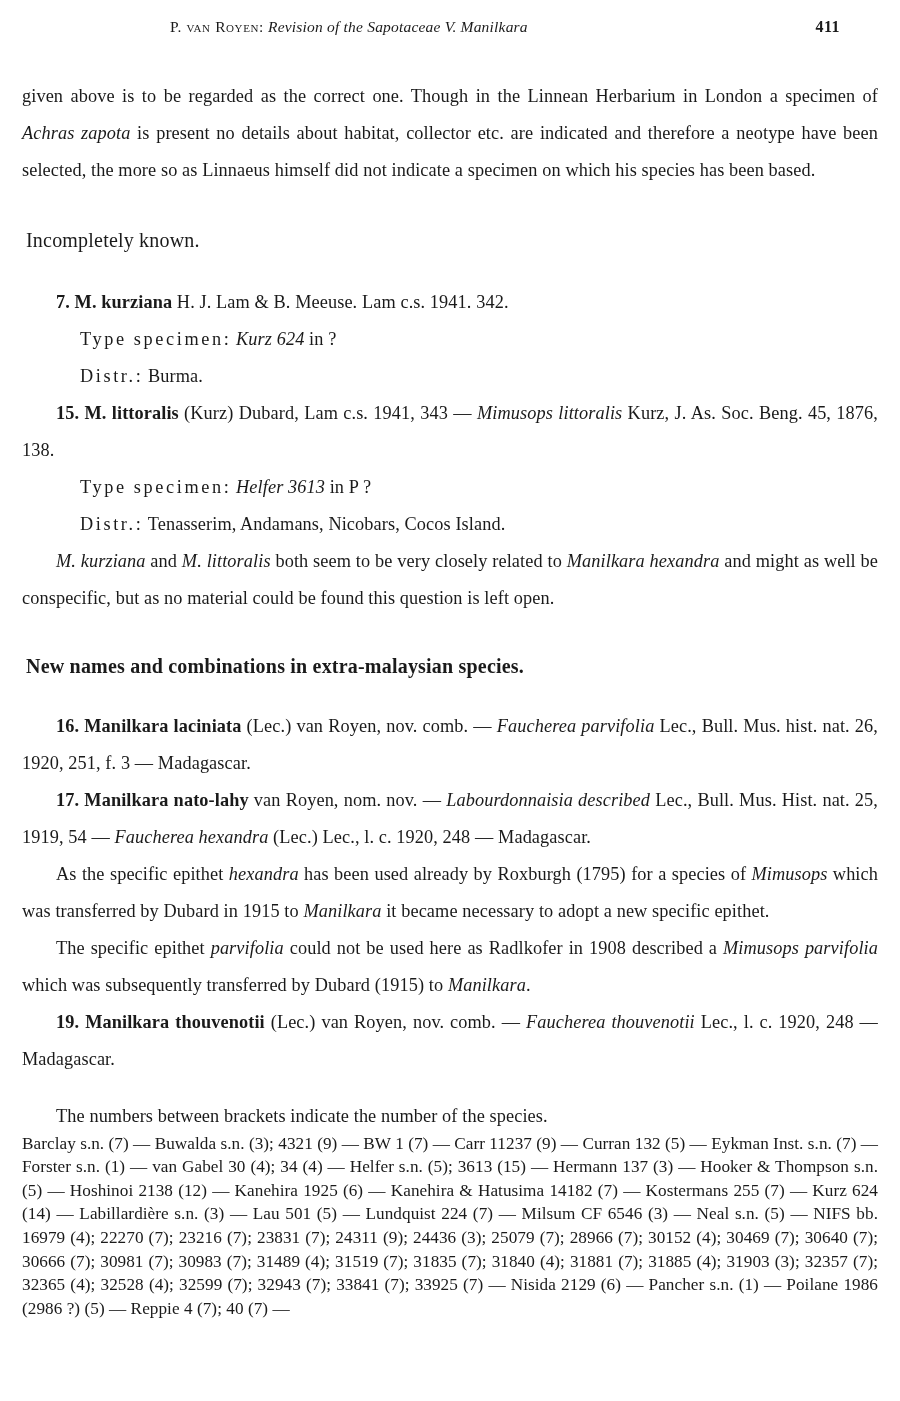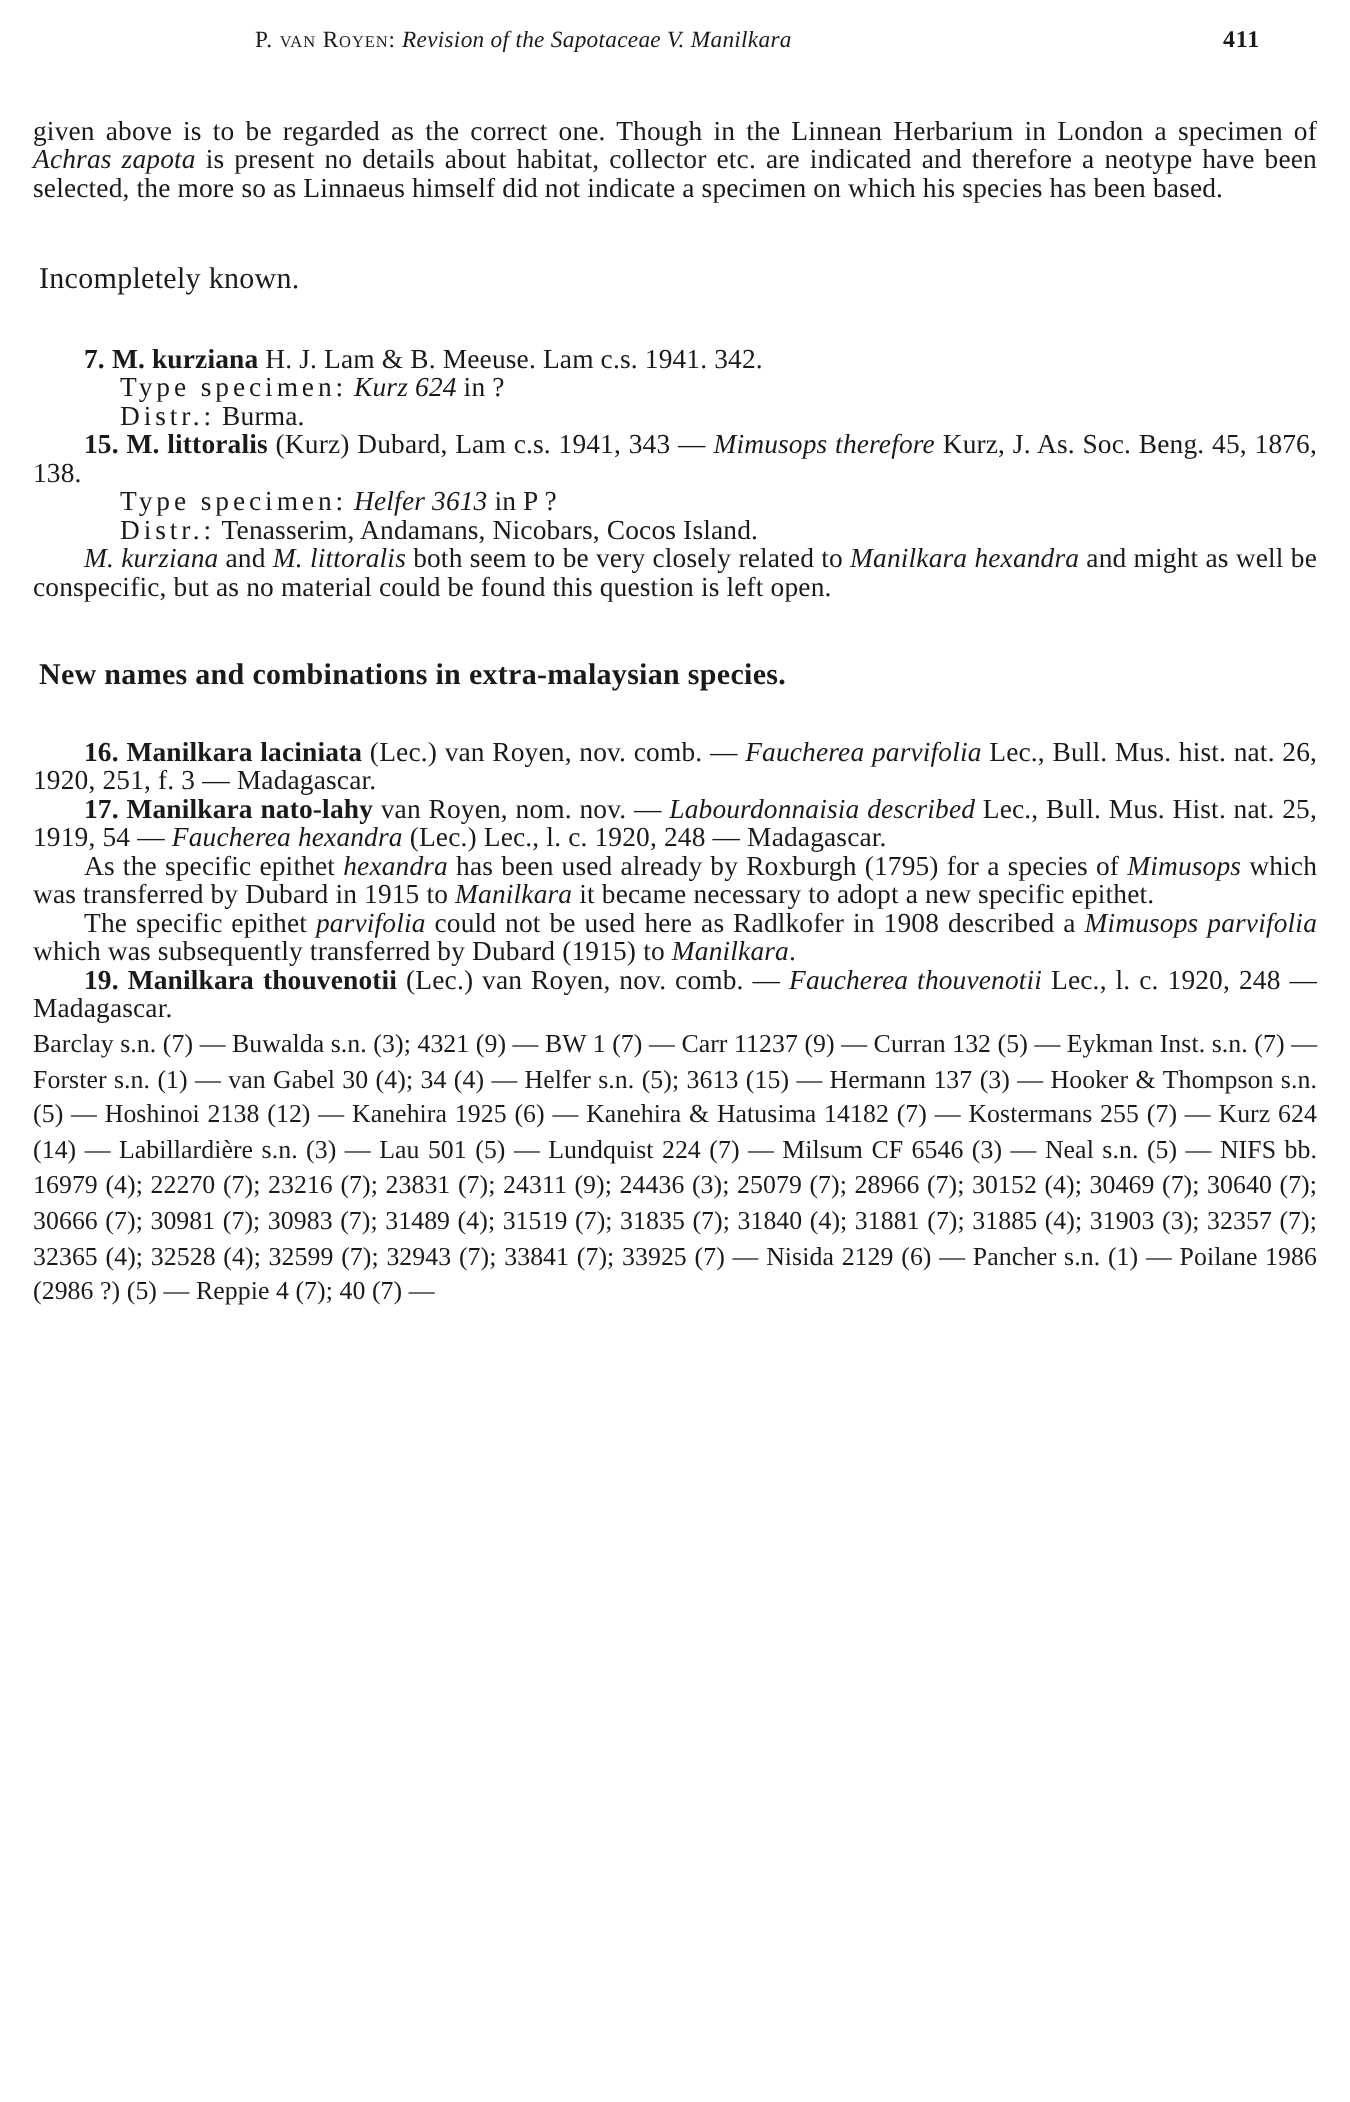--- a/index.html
+++ b/index.html
@@ -54,21 +54,21 @@
   }
   .content {
     position: absolute;
     top: 78px;
     left: 22px;
     width: 856px;
   }
   p {
     margin: 0;
     font-size: 18.3px;
-    line-height: 19px;
+    line-height: 37px;
     text-align: justify;
     letter-spacing: 0.1px;
   }
   .indent {
     text-indent: 34px;
     font-family: Liberation Serif, serif;
   }
   .gap-xl { margin-top: 34px; }
   h2.section {
     font-size: 20px;
@@ -122,21 +122,21 @@
     <p><span>given above is to be regarded as the correct one. Though in the Linnean Herbarium in London a specimen of </span><span class="it">Achras zapota</span><span> is present no details about habitat, collector etc. are indicated and therefore a neotype have been selected, the more so as Linnaeus himself did not indicate a specimen on which his species has been based.</span></p>
 
     <h2 class="section gap-xl" style="margin-top:40px;">Incompletely known.</h2>
 
     <p class="entry" style="margin-top:32px;"><span class="bd">7.</span> <span class="bd">M. kurziana</span><span> H. J. Lam &amp; B. Meeuse. Lam c.s. 1941. 342.</span></p>
 
     <p class="sub"><span class="sp">Type specimen:</span> <span class="it">Kurz 624</span><span> in ?</span></p>
 
     <p class="sub"><span class="sp">Distr.:</span><span> Burma.</span></p>
 
-    <p class="entry"><span class="bd">15.</span> <span class="bd">M. littoralis</span><span> (Kurz) Dubard, Lam c.s. 1941, 343 — </span><span class="it">Mimusops therefore</span><span> Kurz, J. As. Soc. Beng. 45, 1876, 138.</span></p>
+    <p class="entry"><span class="bd">15.</span> <span class="bd">M. littoralis</span><span> (Kurz) Dubard, Lam c.s. 1941, 343 — </span><span class="it">Mimusops littoralis</span><span> Kurz, J. As. Soc. Beng. 45, 1876, 138.</span></p>
 
     <p class="sub"><span class="sp">Type specimen:</span> <span class="it">Helfer 3613</span><span> in P ?</span></p>
 
     <p class="sub"><span class="sp">Distr.:</span><span> Tenasserim, Andamans, Nicobars, Cocos Island.</span></p>
 
     <p class="indent"><span class="it">M. kurziana</span><span> and </span><span class="it">M. littoralis</span><span> both seem to be very closely related to </span><span class="it">Manilkara hexandra</span><span> and might as well be conspecific, but as no material could be found this question is left open.</span></p>
 
     <h2 class="section bold" style="margin-top:38px;">New names and combinations in extra-malaysian species.</h2>
 
     <p class="entry" style="margin-top:30px;"><span class="bd">16.</span> <span class="bd">Manilkara laciniata</span><span> (Lec.) van Royen, nov. comb. — </span><span class="it">Faucherea parvifolia</span><span> Lec., Bull. Mus. hist. nat. 26, 1920, 251, f. 3 — Madagascar.</span></p>
@@ -144,17 +144,18 @@
     <p class="entry"><span class="bd">17.</span> <span class="bd">Manilkara nato-lahy</span><span> van Royen, nom. nov. — </span><span class="it">Labourdonnaisia described</span><span> Lec., Bull. Mus. Hist. nat. 25, 1919, 54 — </span><span class="it">Faucherea hexandra</span><span> (Lec.) Lec., l. c. 1920, 248 — Madagascar.</span></p>
 
     <p class="indent"><span>As the specific epithet </span><span class="it">hexandra</span><span> has been used already by Roxburgh (1795) for a species of </span><span class="it">Mimusops</span><span> which was transferred by Dubard in 1915 to </span><span class="it">Manilkara</span><span> it became necessary to adopt a new specific epithet.</span></p>
 
 
     <p class="indent"><span>The specific epithet </span><span class="it">parvifolia</span><span> could not be used here as Radlkofer in 1908 described a </span><span class="it">Mimusops parvifolia</span><span> which was subsequently transferred by Dubard (1915) to </span><span class="it">Manilkara</span><span>.</span></p>
 
     <p class="entry"><span class="bd">19.</span> <span class="bd">Manilkara thouvenotii</span><span> (Lec.) van Royen, nov. comb. — </span><span class="it">Faucherea thouvenotii</span><span> Lec., l. c. 1920, 248 — Madagascar.</span></p>
 
 
+    <p class="index-intro" style="margin-top:26px;">The numbers between brackets indicate the number of the species.</p>
 
     <p class="index-block" style="margin-top:2px;">Barclay s.n. (7) — Buwalda s.n. (3); 4321 (9) — BW 1 (7) — Carr 11237 (9) — Curran 132 (5) — Eykman Inst. s.n. (7) — Forster s.n. (1) — van Gabel 30 (4); 34 (4) — Helfer s.n. (5); 3613 (15) — Hermann 137 (3) — Hooker &amp; Thompson s.n. (5) — Hoshinoi 2138 (12) — Kanehira 1925 (6) — Kanehira &amp; Hatusima 14182 (7) — Kostermans 255 (7) — Kurz 624 (14) — Labillardière s.n. (3) — Lau 501 (5) — Lundquist 224 (7) — Milsum CF 6546 (3) — Neal s.n. (5) — NIFS bb. 16979 (4); 22270 (7); 23216 (7); 23831 (7); 24311 (9); 24436 (3); 25079 (7); 28966 (7); 30152 (4); 30469 (7); 30640 (7); 30666 (7); 30981 (7); 30983 (7); 31489 (4); 31519 (7); 31835 (7); 31840 (4); 31881 (7); 31885 (4); 31903 (3); 32357 (7); 32365 (4); 32528 (4); 32599 (7); 32943 (7); 33841 (7); 33925 (7) — Nisida 2129 (6) — Pancher s.n. (1) — Poilane 1986 (2986 ?) (5) — Reppie 4 (7); 40 (7) —</p>
 
   </div>
 </div>
 
 </body></html>

